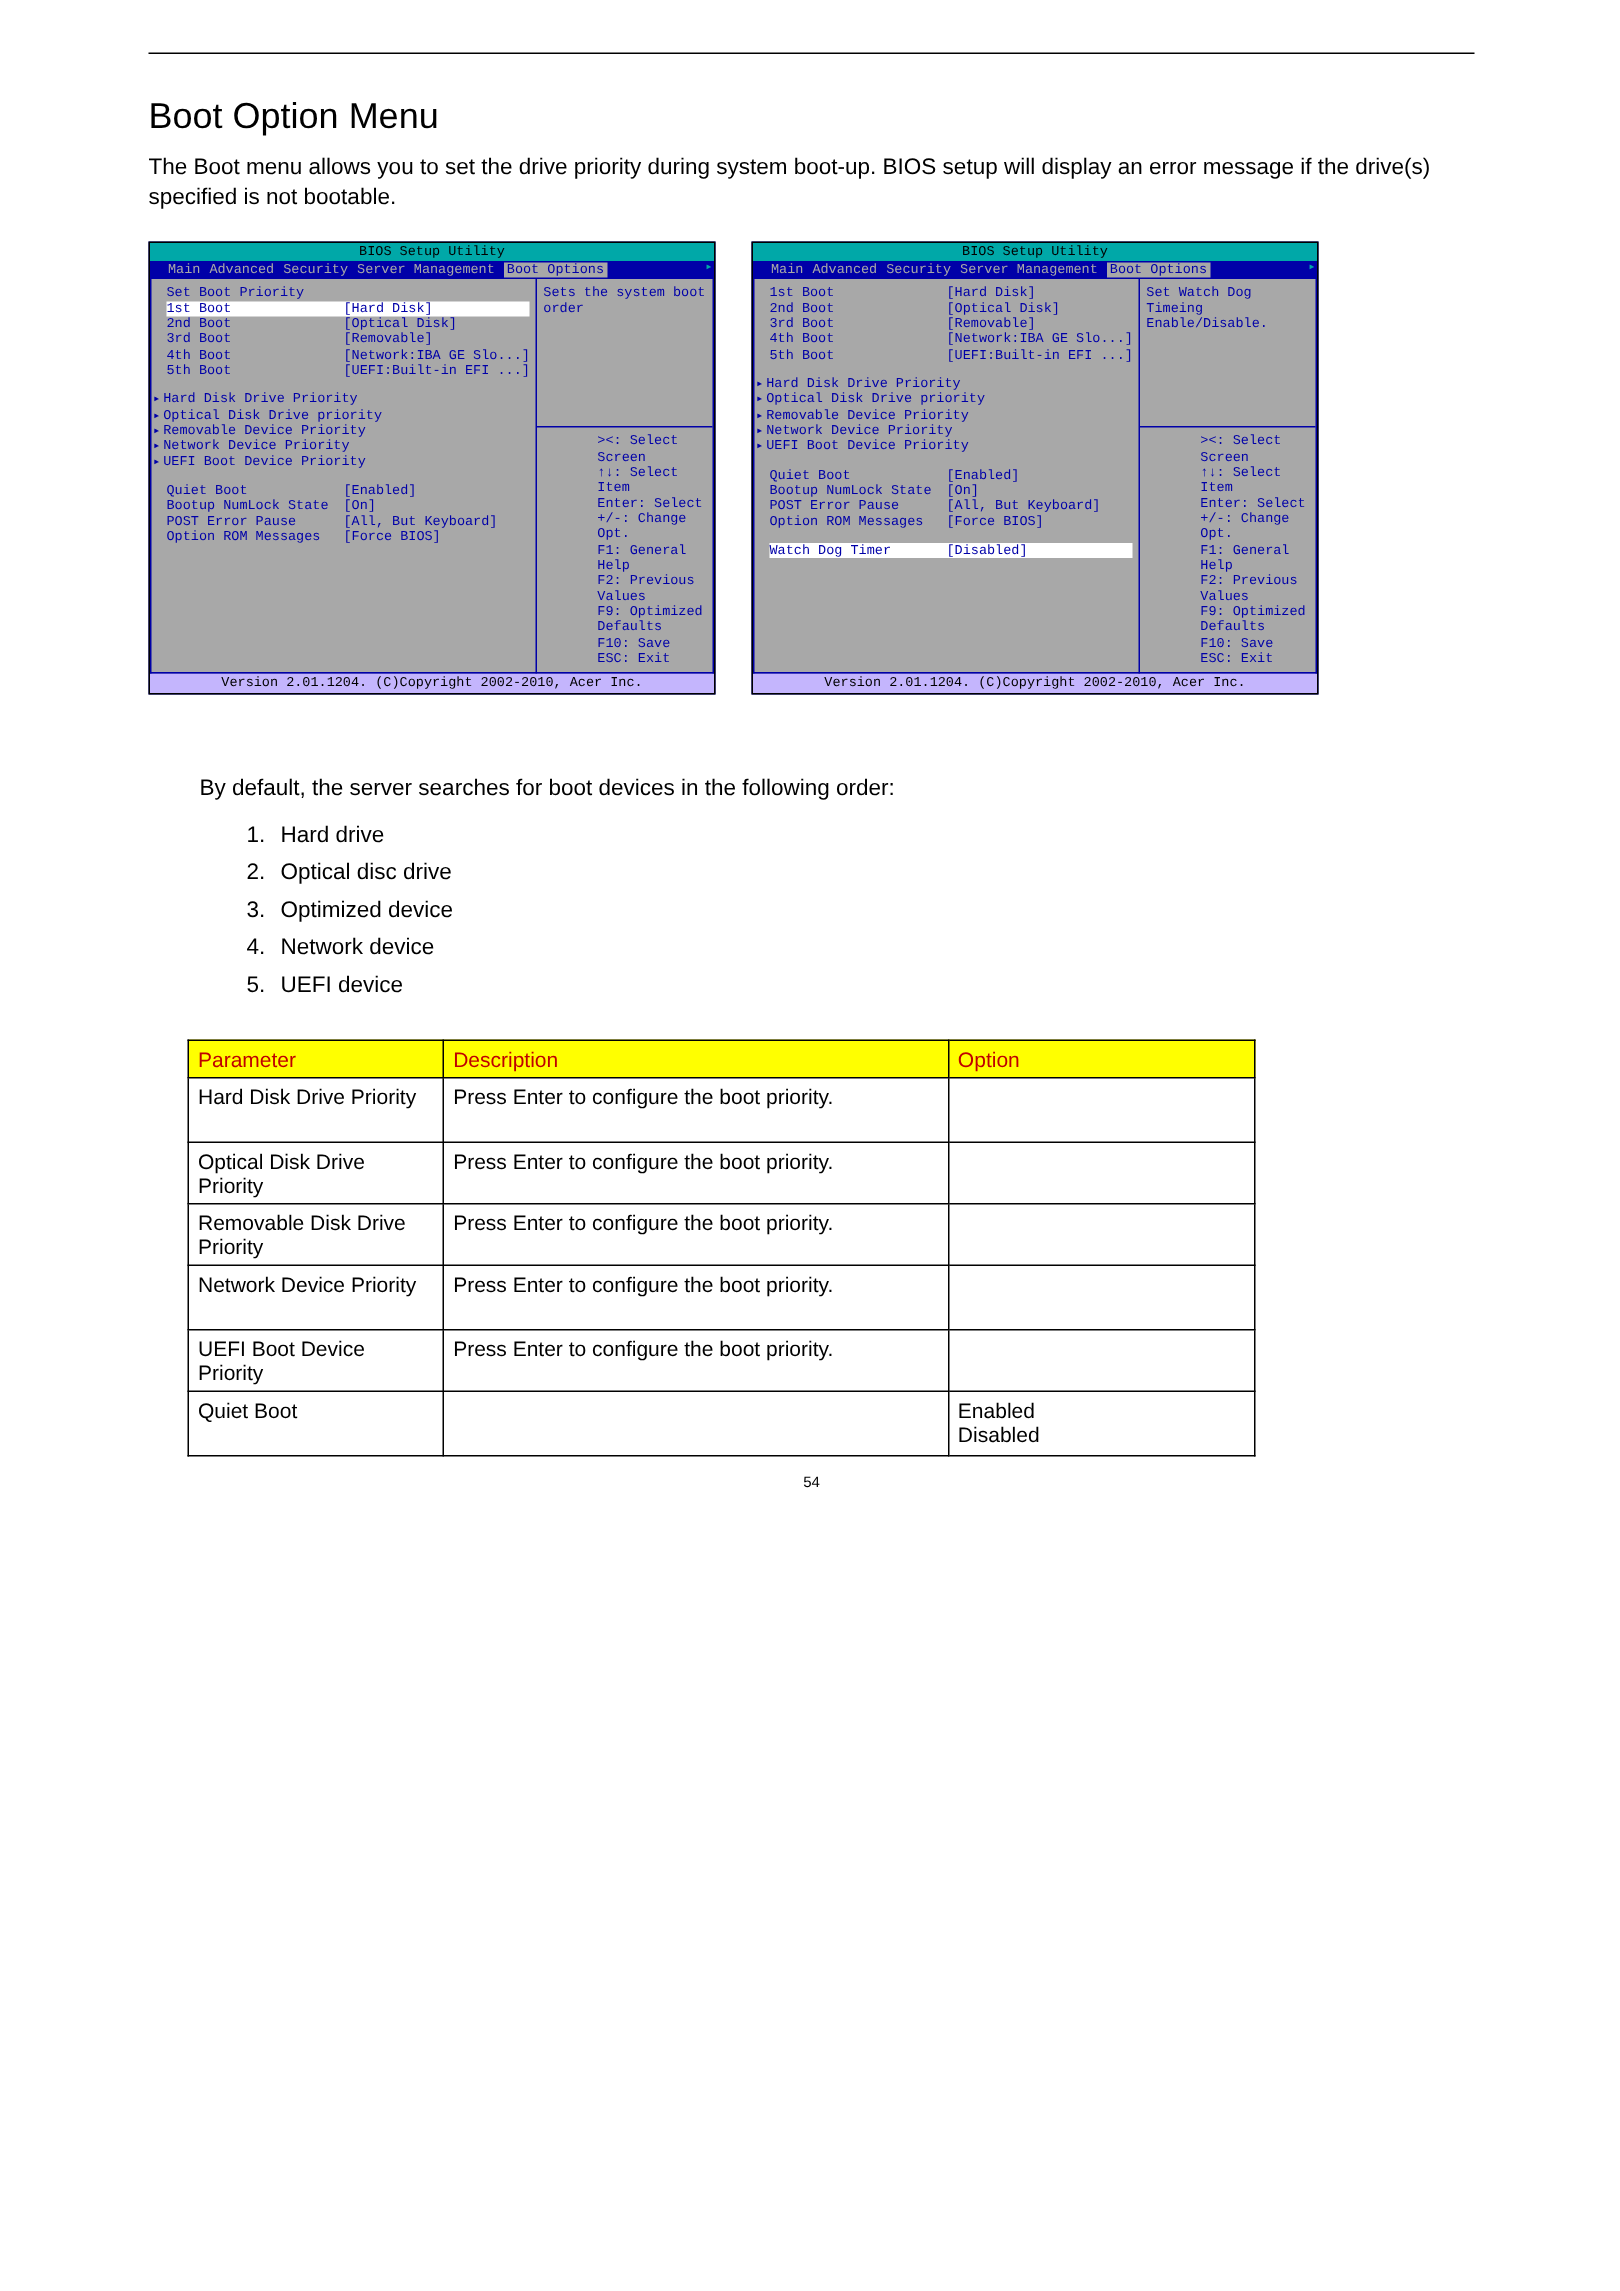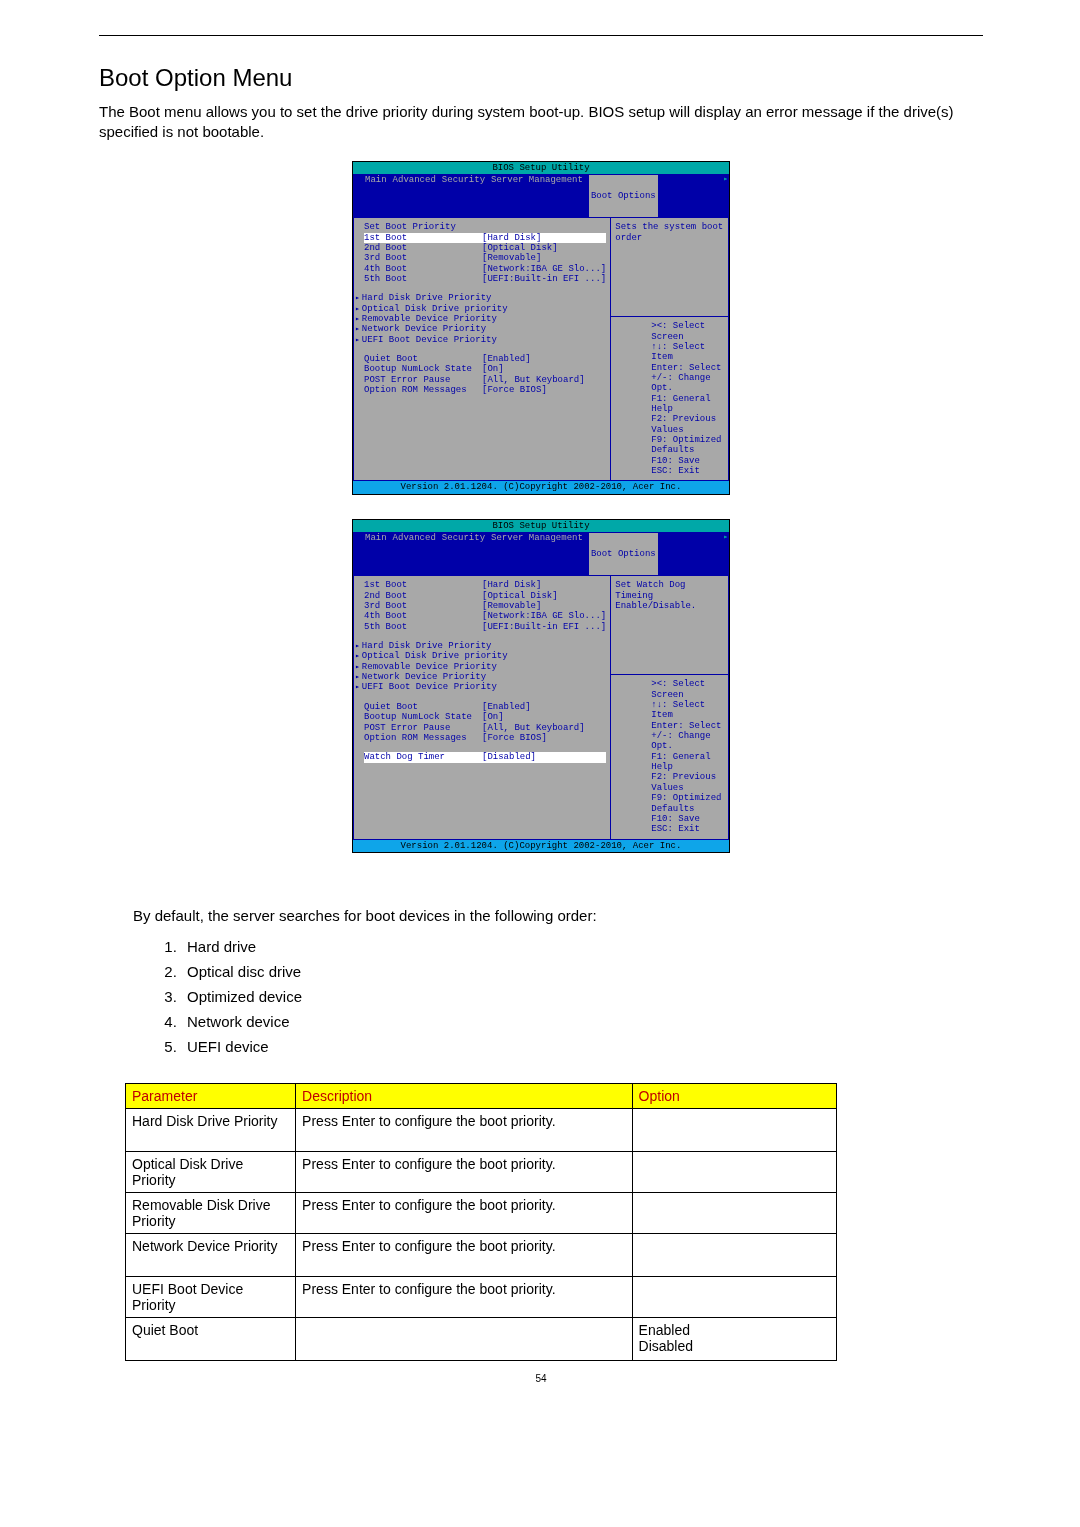--- a/index.html
+++ b/index.html
@@ -29,21 +29,21 @@
     font-weight: normal;
     margin: 0 0 10px 0;
   }
   p.intro {
     margin: 0 0 18px 0;
     font-size: 15px;
     line-height: 1.35;
   }
   .bios-container {
     display: flex;
-    flex-direction: column;
+    flex-direction: row;
     align-items: center;
     gap: 24px;
     margin-bottom: 54px;
   }
   .bios {
     width: 378px;
     font-family: "Courier New", monospace;
     font-size: 9px;
     line-height: 1.15;
     border: 1px solid #000;
@@ -64,21 +64,21 @@
     display: flex;
     padding: 1px 12px;
     gap: 6px;
   }
   .bios-tabs .tab {
     white-space: nowrap;
   }
   .bios-tabs .tab.active {
     background: #a8a8a8;
     color: #0000a8;
-    padding: 16px 2px;
+    padding: 0 2px;
   }
   .bios-body {
     display: flex;
     background: #a8a8a8;
     color: #0000a8;
     min-height: 210px;
   }
   .bios-left {
     flex: 1;
     border: 1px solid #0000a8;
@@ -130,21 +130,21 @@
     content: "▸";
     color: #0000a8;
     margin-left: -9px;
     margin-right: 2px;
     font-size: 8px;
   }
   .spacer {
     height: 9px;
   }
   .bios-footer {
-    background: #0ea5e9;
+    background: #c4b5fd;
     color: #000;
     text-align: center;
     padding: 1px 0;
   }
   .tab-arrow-r {
     position: absolute;
     right: 1px;
     top: 12px;
     color: #00a8a8;
     font-size: 8px;

